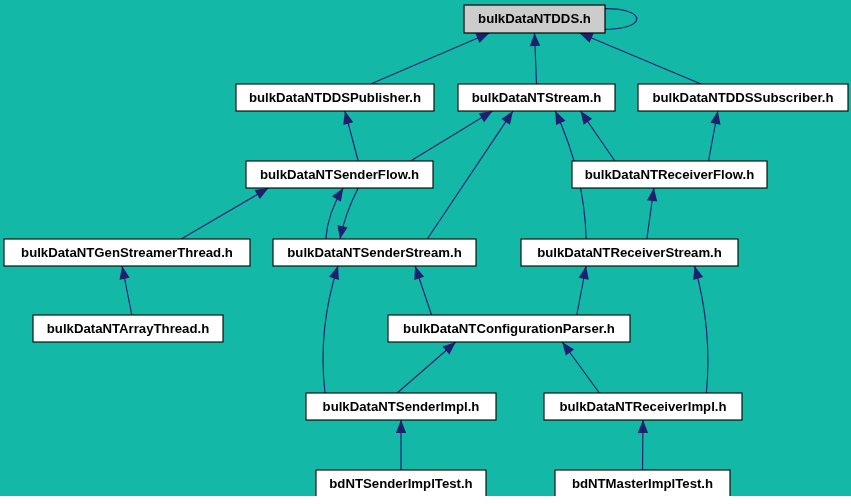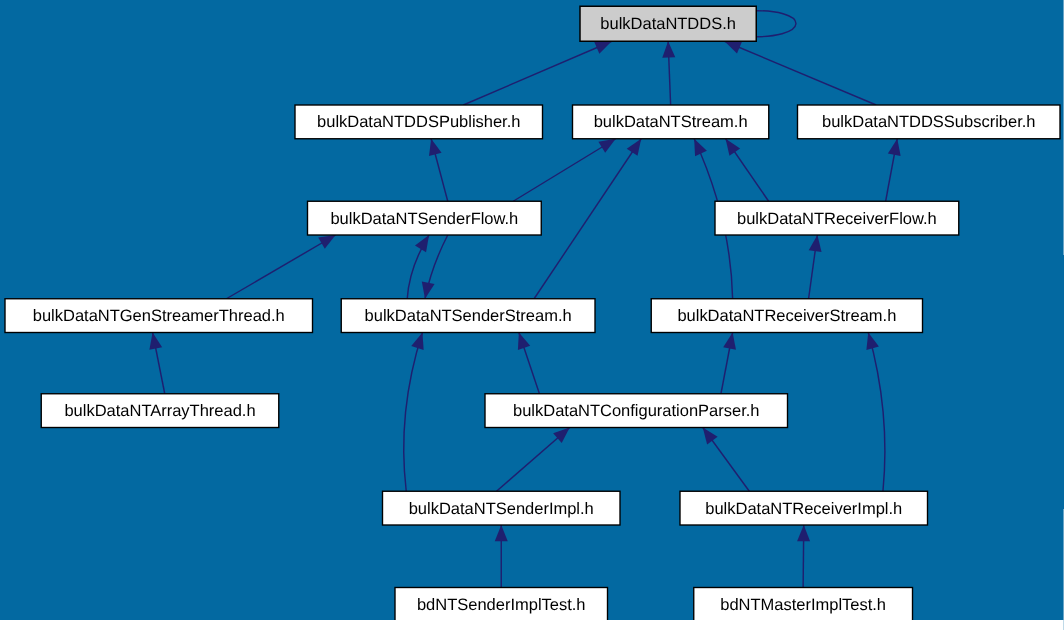--- a/index.html
+++ b/index.html
@@ -4,23 +4,24 @@
 <style>
   html, body {
     margin: 0;
     padding: 0;
     background: #ffffff;
   }
   #diagram-root {
     position: relative;
     width: 851px;
     height: 496px;
-    background: #0369a1;
+    background: #14b8a6;
     font-family: "Liberation Sans", sans-serif;
     overflow: hidden;
+    font-weight: bold;
   }
   svg#graph {
     position: absolute;
     left: 0;
     top: 0;
     width: 851px;
     height: 504px;
     display: block;
   }
   .node-box {

